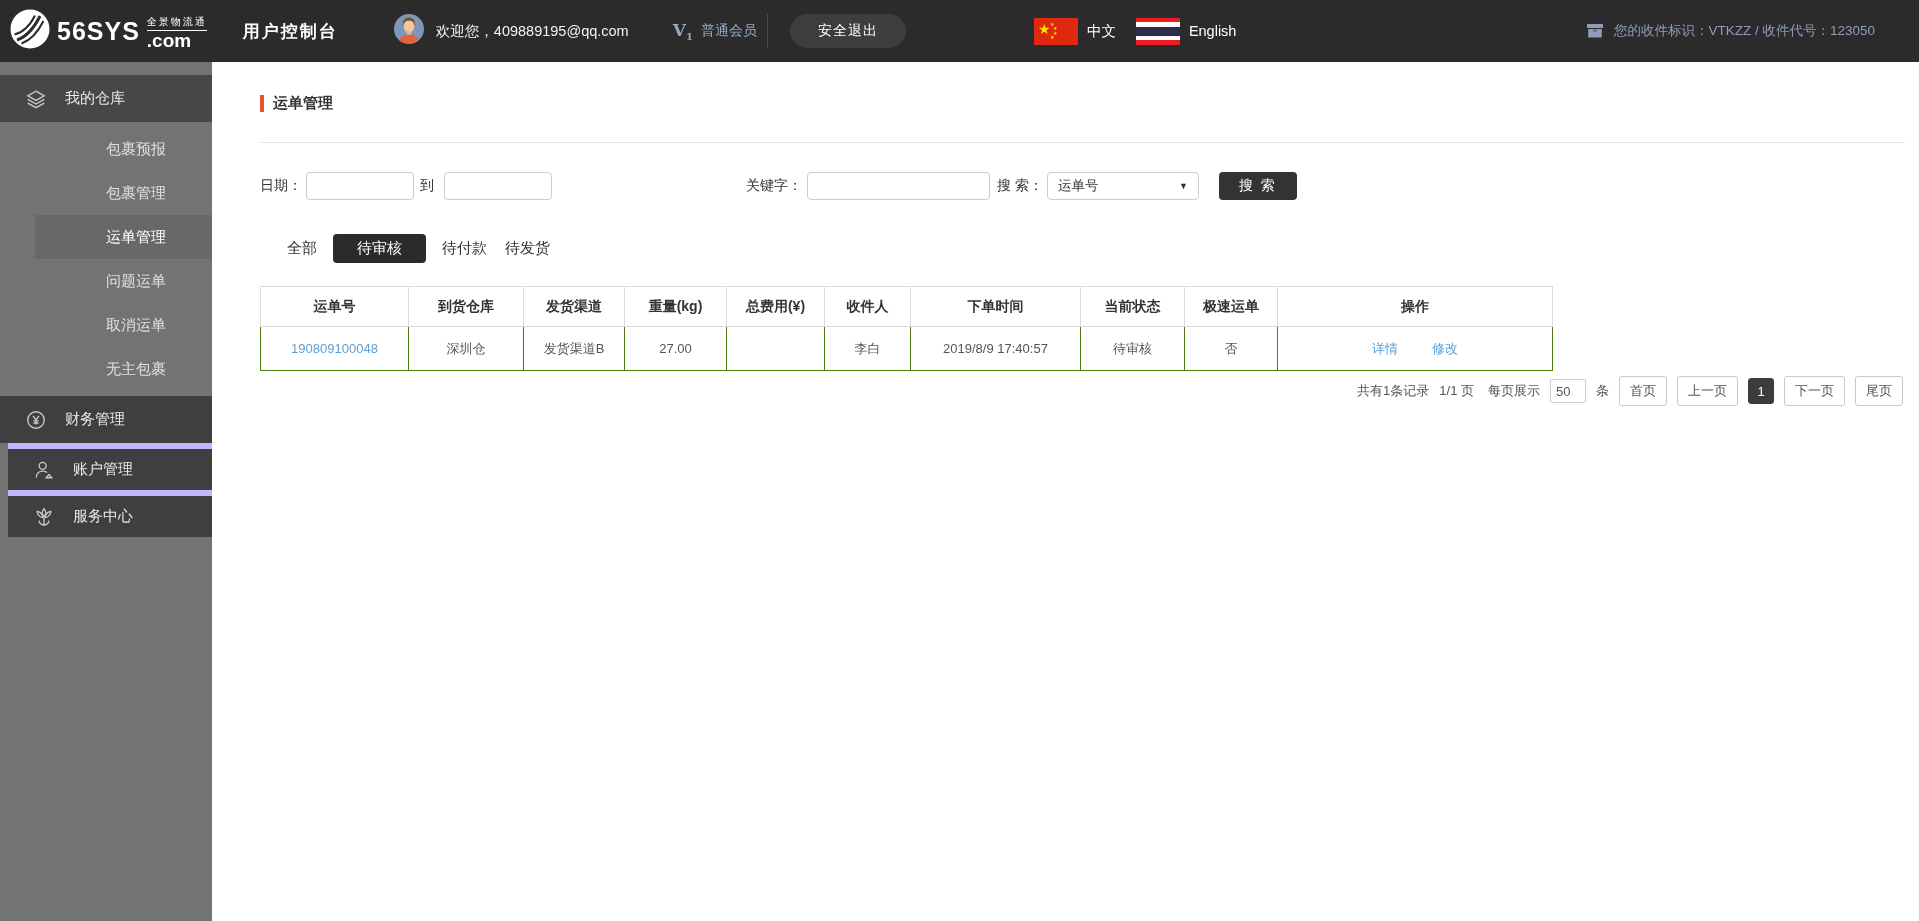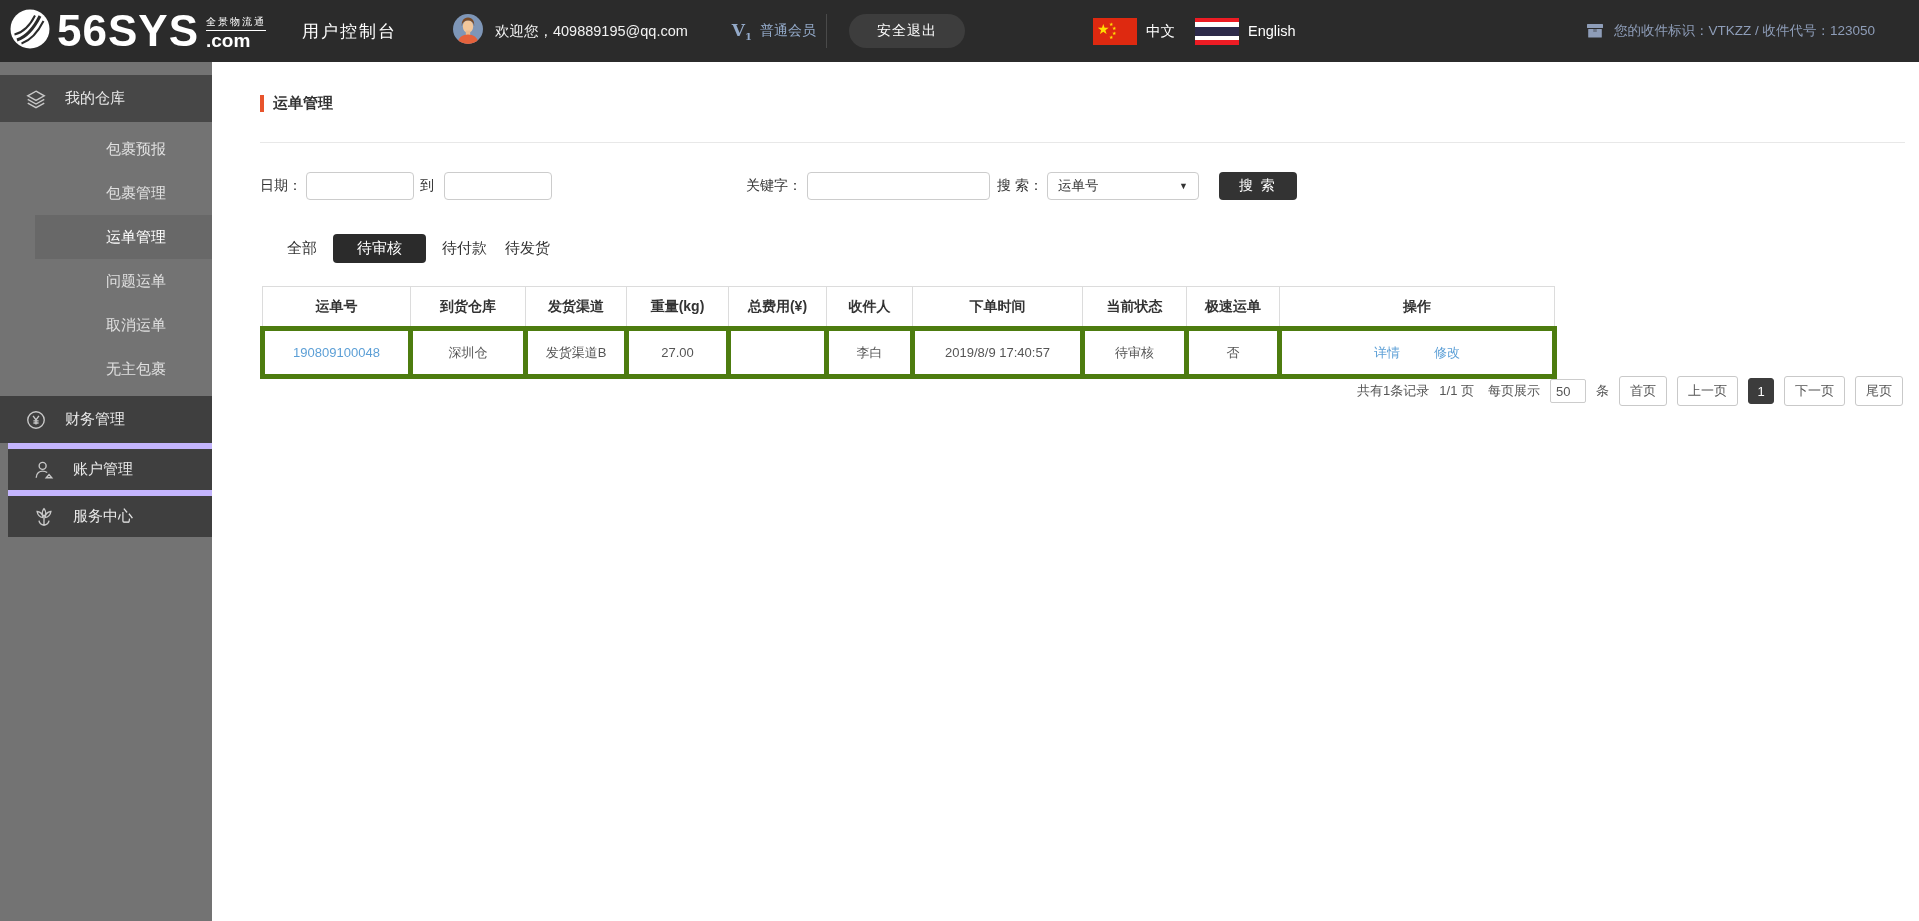--- a/index.html
+++ b/index.html
@@ -3,25 +3,25 @@
 <meta charset="utf-8">
 <style>
   html,body{margin:0;padding:0;background:#fff;}
   .screen{position:relative;width:1919px;height:921px;overflow:hidden;
     font-family:"Liberation Sans","DejaVu Sans",sans-serif;background:#ffffff;}
 
   
   .header{position:absolute;top:0;left:0;width:1919px;height:62px;background:#2b2b2b;
     display:flex;align-items:center;}
   .logo{margin-left:10px;display:flex;align-items:center;gap:7px;cursor:pointer;}
-  .logo-main{color:#fff;font-size:44px;font-weight:bold;letter-spacing:1px;line-height:1;}
+  .logo-main{color:#fff;font-size:25px;font-weight:bold;letter-spacing:1px;line-height:1;}
   .logo-suffix{display:flex;flex-direction:column;align-items:flex-start;margin-top:4px;}
   .logo-tag{color:#fff;font-size:10px;letter-spacing:2px;border-bottom:1px solid #fff;padding-bottom:1px;}
   .logo-com{color:#fff;font-size:19px;font-weight:bold;line-height:1.05;}
-  .console-title{margin-left:36px;color:#fff;font-size:17px;font-weight:normal;letter-spacing:2px;}
+  .console-title{margin-left:36px;color:#fff;font-size:17px;font-weight:bold;letter-spacing:2px;}
   .user-block{margin-left:56px;display:flex;align-items:center;gap:12px;}
   .welcome{color:#f2f2f2;font-size:14.5px;}
   .member{margin-left:44px;display:flex;align-items:center;gap:8px;color:#93a9c8;font-size:14px;}
   .vbadge{font-family:"DejaVu Serif","Liberation Serif",serif;font-weight:bold;font-size:17px;}
   .vbadge sub{font-size:10px;}
   .header-divider{width:1px;height:34px;background:#4a4a4a;margin-left:10px;}
   .logout-btn{margin-left:22px;background:#3d3d3d;color:#fff;font-size:14px;border:none;
     border-radius:17px;padding:8px 28px;cursor:pointer;letter-spacing:1px;}
   .flag{width:44px;height:27px;display:inline-block;flex:0 0 auto;cursor:pointer;}
   .flag-zh{margin-left:128px;}
@@ -70,21 +70,21 @@
     border-radius:4px;font-size:14px;cursor:pointer;letter-spacing:2px;}
 
   .tabs{position:absolute;left:73px;top:172px;display:flex;align-items:center;gap:14px;
     font-size:15px;color:#333;}
   .tab{cursor:pointer;padding:5px 2px;}
   .tab.active{background:#2b2b2b;color:#fff;border-radius:4px;padding:5px 24px;}
 
   table.grid{position:absolute;left:48px;top:224px;width:1292px;border-collapse:collapse;table-layout:fixed;}
   table.grid th{border:1px solid #dcdcdc;height:37px;font-size:14px;color:#333;font-weight:bold;
     text-align:center;background:#fff;}
-  table.grid td{border:5px solid #4d7c0f;height:41px;font-size:13px;color:#555;text-align:center;}
+  table.grid td{border:1px solid #4d7c0f;height:41px;font-size:13px;color:#555;text-align:center;}
   a.blue-link{color:#5c9fd6;text-decoration:none;cursor:pointer;}
   .actions{display:flex;justify-content:center;gap:34px;}
 
   .pagination{position:absolute;top:314px;right:16px;display:flex;align-items:center;gap:10px;
     font-size:13px;color:#555;}
   .pg-text{white-space:nowrap;}
   .pg-gap{margin-left:4px;}
   .per-page-input{width:36px;height:24px;border:1px solid #ccc;border-radius:2px;box-sizing:border-box;
     font-size:13px;color:#555;padding:0 5px;outline:none;}
   .pg-btn{border:1px solid #c9c9c9;border-radius:3px;background:#fff;color:#555;font-size:13px;

